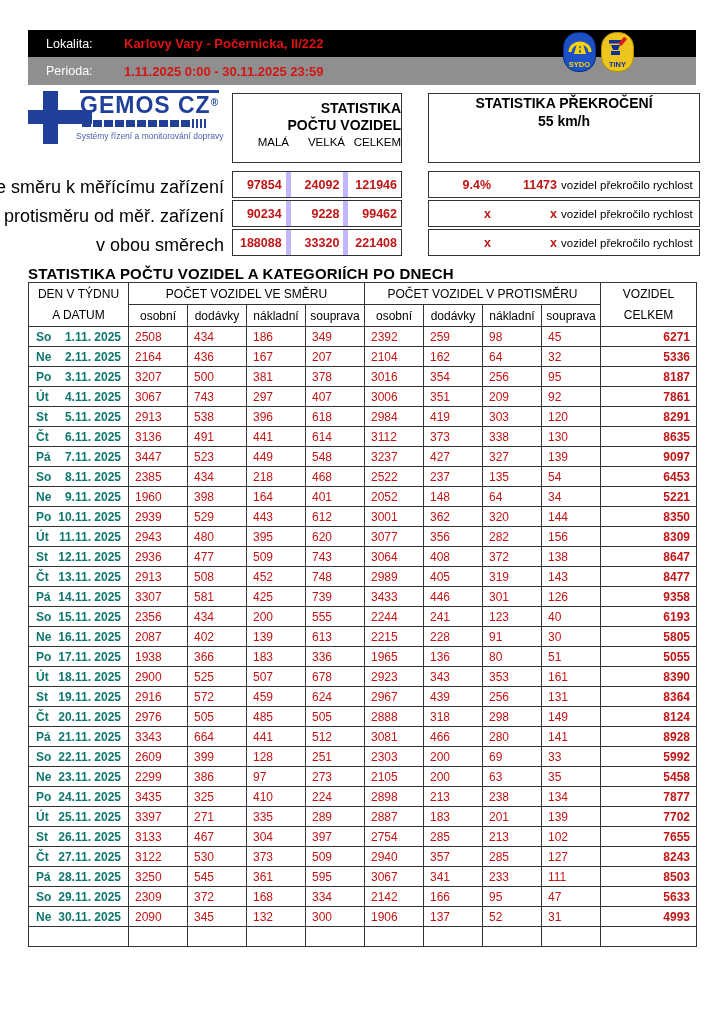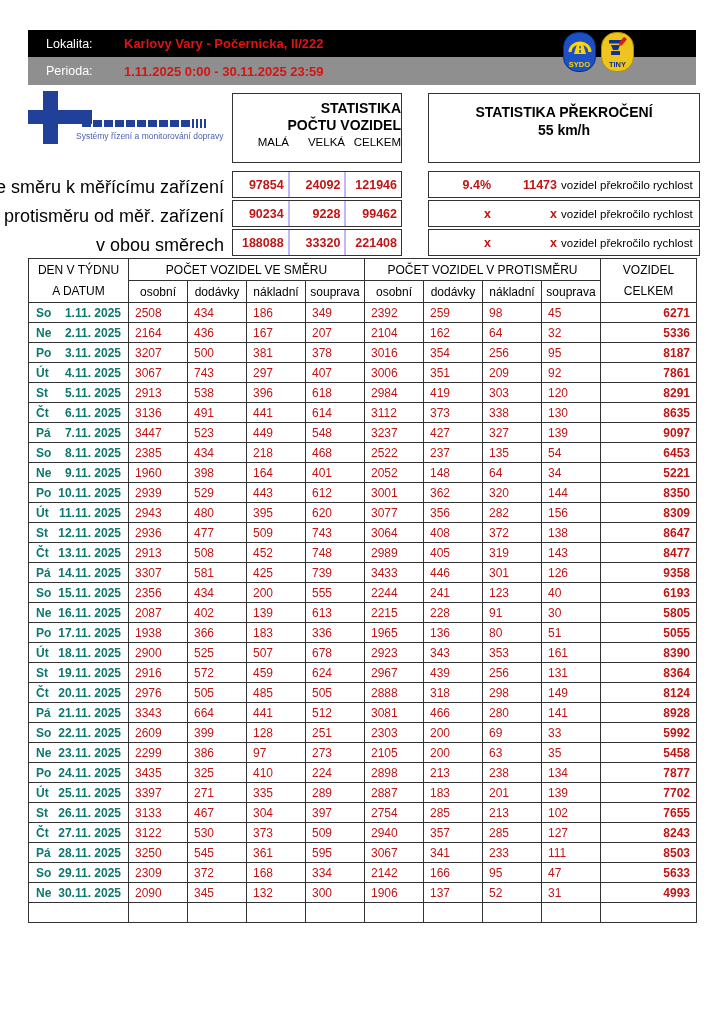--- a/index.html
+++ b/index.html
@@ -40,30 +40,30 @@
   .logo .dashes { position:absolute; left:54px; top:29px; display:flex; align-items:center; gap:2px; }
   .logo .sq { width:9px; height:7px; background:#20409a; }
   .logo .ln { width:2px; height:9px; background:#20409a; }
   .logo .tagline { position:absolute; left:48px; top:41px; font-size:8.5px; color:#4a5fae; white-space:nowrap; }
 
   .box { position:absolute; top:3px; border:1px solid #333; background:#fff; text-align:center; }
   .count-box { left:204px; width:170px; height:70px; padding-top:6px;text-align:right; }
   .count-box .t { font-weight:bold; font-size:14px; line-height:17px; }
   .count-box .cols { display:flex; margin-top:2px; }
   .count-box .cols span { flex:1; font-size:11.5px; }
-  .speed-box { left:400px; width:272px; height:70px; padding-top:9px; }
+  .speed-box { left:400px; width:272px; height:70px; padding-top:0; }
   .speed-box .t { font-weight:bold; font-size:14px; line-height:18px; }
 
   
   .summary { margin-top:4px; }
   .sum-row { position:relative; height:28px; margin-bottom:1px; }
   .sum-label { position:absolute; right:472px; top:6px; font-size:18px; white-space:nowrap; }
   .sum-grid { position:absolute; left:204px; top:0; width:170px; height:27px;
               display:flex; border:1px solid #333; }
-  .sum-cell { flex:1; border-right:2px solid #c4b5fd; display:flex; align-items:center; justify-content:flex-end;
+  .sum-cell { flex:1; border-right:5px solid #c4b5fd; display:flex; align-items:center; justify-content:flex-end;
               padding-right:4px; color:#c01515; font-weight:bold; font-size:12.5px; }
   .sum-cell.last { border-right:none; }
   .sum-speed { position:absolute; left:400px; top:0; width:272px; height:27px; border:1px solid #333;
                display:flex; align-items:center; font-size:11.5px; }
   .sum-speed .pct { width:62px; text-align:right; color:#c01515; font-weight:bold; font-size:12.5px; }
   .sum-speed .cnt { width:66px; text-align:right; color:#c01515; font-weight:bold; font-size:12.5px; }
   .sum-speed .sfx { margin-left:4px; color:#000; }
 
   
   .table-title { margin-top:8px; font-size:15px; font-weight:bold; letter-spacing:0.2px; }
@@ -111,20 +111,21 @@
         <rect x="16" y="1" width="4" height="9" rx="1" transform="rotate(40 18 5)" fill="#d81c1c"></rect>
       </svg>
       <span class="badge-label">TINY</span>
     </div>
   </div>
 
   <div class="head-row">
     <div class="logo">
       <div class="v-bar"></div>
       <div class="h-bar"></div>
+      <div class="txt"><span>GEMOS CZ</span><span class="reg">®</span></div>
       <div class="dashes">
         <span class="sq"></span>
           <span class="sq"></span>
           <span class="sq"></span>
           <span class="sq"></span>
           <span class="sq"></span>
           <span class="sq"></span>
           <span class="sq"></span>
           <span class="sq"></span>
           <span class="sq"></span>
@@ -188,20 +189,21 @@
           <div class="sum-cell last">221408</div>
         </div>
         <div class="sum-speed">
           <span class="pct">x</span>
           <span class="cnt">x</span>
           <span class="sfx">vozidel překročilo rychlost</span>
         </div>
       </div>
     </div>
 
+  <div class="table-title">STATISTIKA POČTU VOZIDEL A KATEGORIÍCH PO DNECH</div>
   <table class="main-table">
     <colgroup>
       <col style="width:100px">
       <col style="width:59px">
         <col style="width:59px">
         <col style="width:59px">
         <col style="width:59px">
       <col style="width:59px">
         <col style="width:59px">
         <col style="width:59px">

